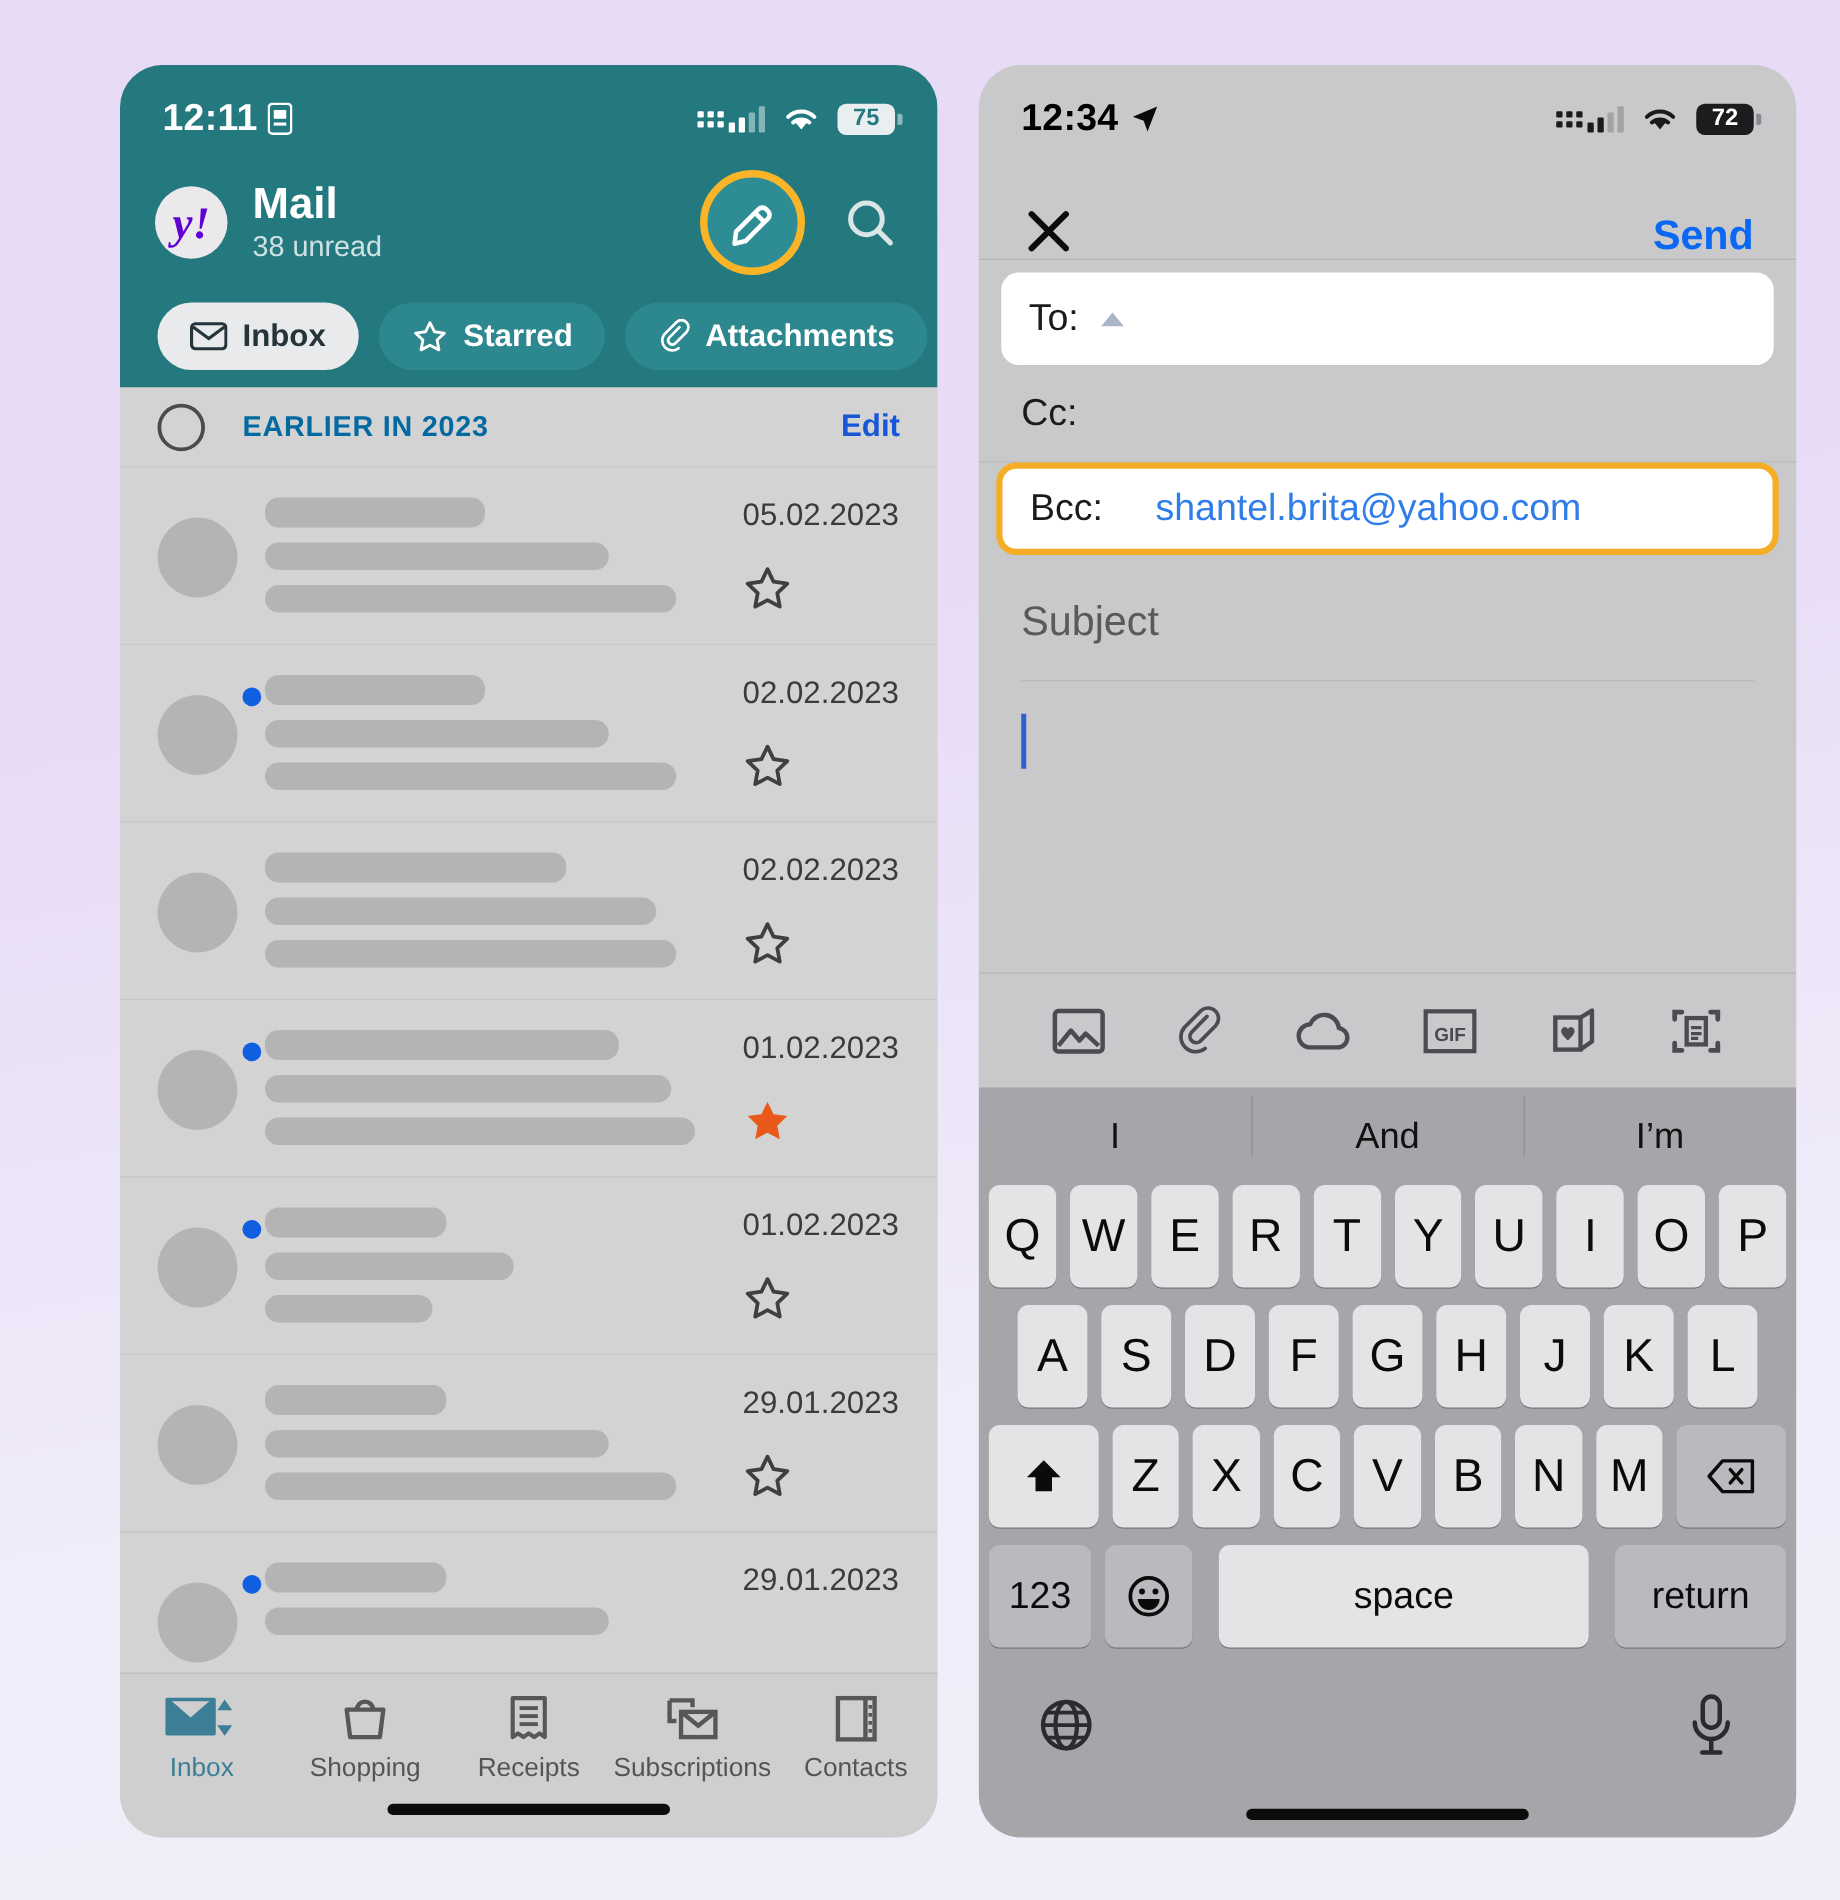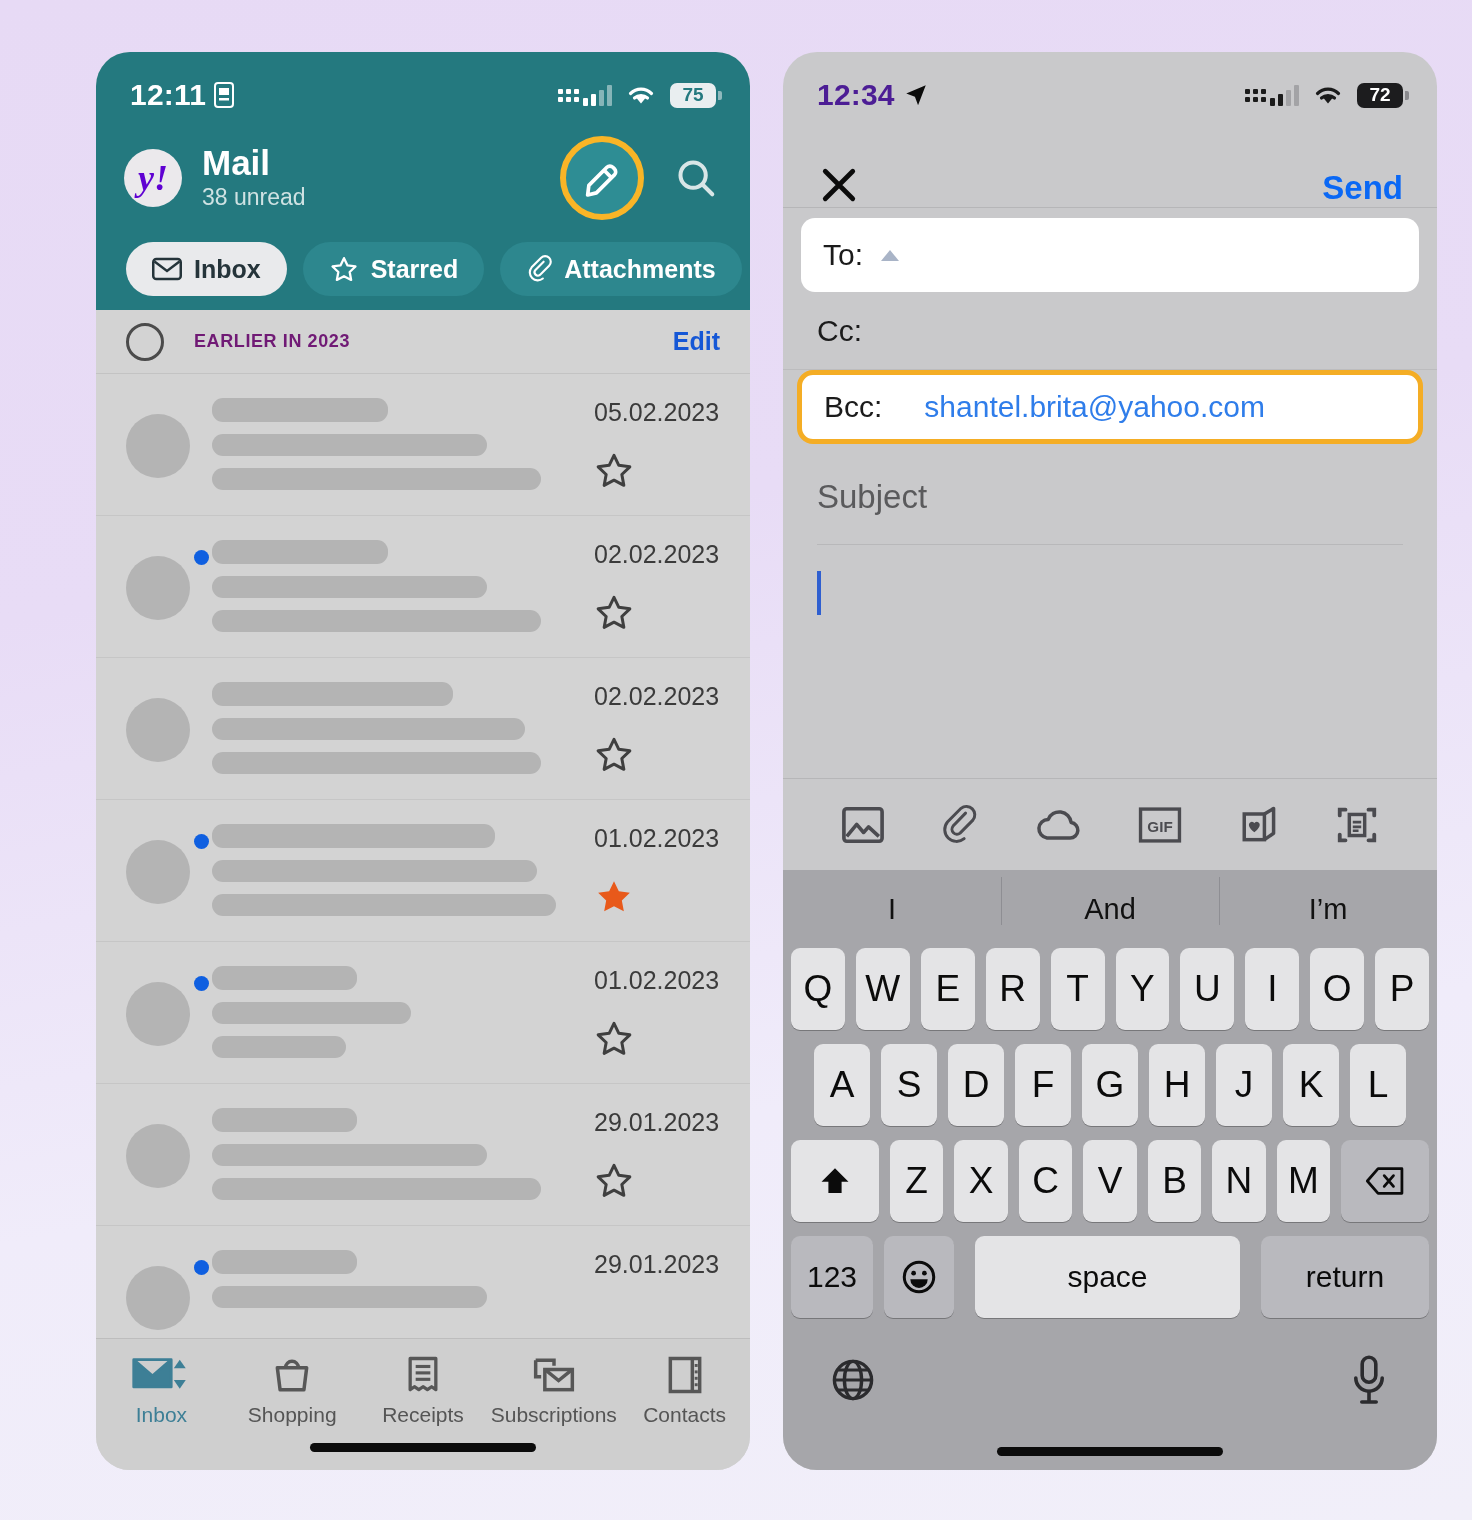--- a/index.html
+++ b/index.html
@@ -99,21 +99,21 @@
   }
   .pill.active { background:#e9eaec; color:#25343a; }
 
   
   .list-head {
     height:64px; background:#d3d3d3;
     display:flex; align-items:center; padding:0 30px; gap:30px;
     border-bottom:1px solid #c3c3c3;
   }
   .circle-sel { width:38px; height:38px; border-radius:50%; border:3px solid #4b4b4b; flex:0 0 auto; }
-  .list-head-title { flex:1; font-size:18px; font-weight:800; color:#701a75; letter-spacing:.6px; }
+  .list-head-title { flex:1; font-size:23px; font-weight:800; color:#0369a1; letter-spacing:.6px; }
   .edit-link { color:#1557d6; font-size:25px; font-weight:800; }
 
   .mail-list { flex:1; background:#d3d3d3; overflow:hidden; }
   .mail-row {
     display:flex; align-items:flex-start; gap:0;
     padding:24px 26px 24px 30px; position:relative;
     border-bottom:1px solid #c6c6c6; height:142px;
   }
   .avatar { width:64px; height:64px; border-radius:50%; background:#b4b4b4; flex:0 0 auto; margin-top:16px; }
   .row-lines { flex:1; padding-left:22px; position:relative; }
@@ -130,21 +130,21 @@
     display:flex; align-items:flex-start; justify-content:space-around;
     padding-top:14px; border-top:1px solid #bdbdbd;
   }
   .tab-item { display:flex; flex-direction:column; align-items:center; gap:6px; width:120px; }
   .tab-label { font-size:21px; color:#555; font-weight:500; }
   .tab-item.active .tab-label { color:#3d7f96; }
   .home-ind { position:absolute; bottom:18px; left:50%; transform:translateX(-50%); width:226px; height:9px; border-radius:5px; background:#0c0c0c; }
 
   
   .r-status { height:72px; display:flex; align-items:center; justify-content:space-between; padding:14px 34px 0 34px; }
-  .r-status .status-time { color:#4c1d95; }
+  .r-status .status-time { color:#000000; }
 
   .compose-nav {
     height:84px; display:flex; align-items:flex-end; justify-content:space-between;
     padding:0 34px; border-bottom:1px solid #b6b6b8;
   }
   .send-link { color:#0a68f5; font-size:33px; font-weight:600; }
 
   .field {
     padding:0 34px; height:72px; display:flex; align-items:center; gap:18px;
     border-bottom:1px solid #bcbcbe; position:relative;
@@ -187,21 +187,21 @@
   .kb-row { display:flex; justify-content:center; gap:11px; margin-bottom:14px; padding:0 8px; }
   .key {
     background:#e4e4e6; border-radius:9px; height:82px; width:56px;
     display:flex; align-items:center; justify-content:center;
     font-size:37px; color:#0b0b0b; font-weight:400;
     box-shadow:0 1px 0 rgba(0,0,0,.28);
   }
   .key.num  { width:82px; background:#b9b9be; font-size:30px; }
   .key.emoji{ width:70px; background:#b9b9be; font-size:34px; }
   .key.space{ flex:1; background:#e4e4e6; font-size:30px; margin:0 10px; }
-  .key.ret  { width:168px; background:#b9b9be; font-size:30px; }
+  .key.ret  { width:137px; background:#b9b9be; font-size:30px; }
   .key.shift{ width:92px; background:#e4e4e6; }
   .key.del  { width:92px; background:#b9b9be; }
   .kb-bottom { height:96px; display:flex; align-items:center; justify-content:space-between; padding:0 46px; }
 </style>
 </head>
 <body>
 
 <div class="canvas">
 
   <div class="phone phone-left">

